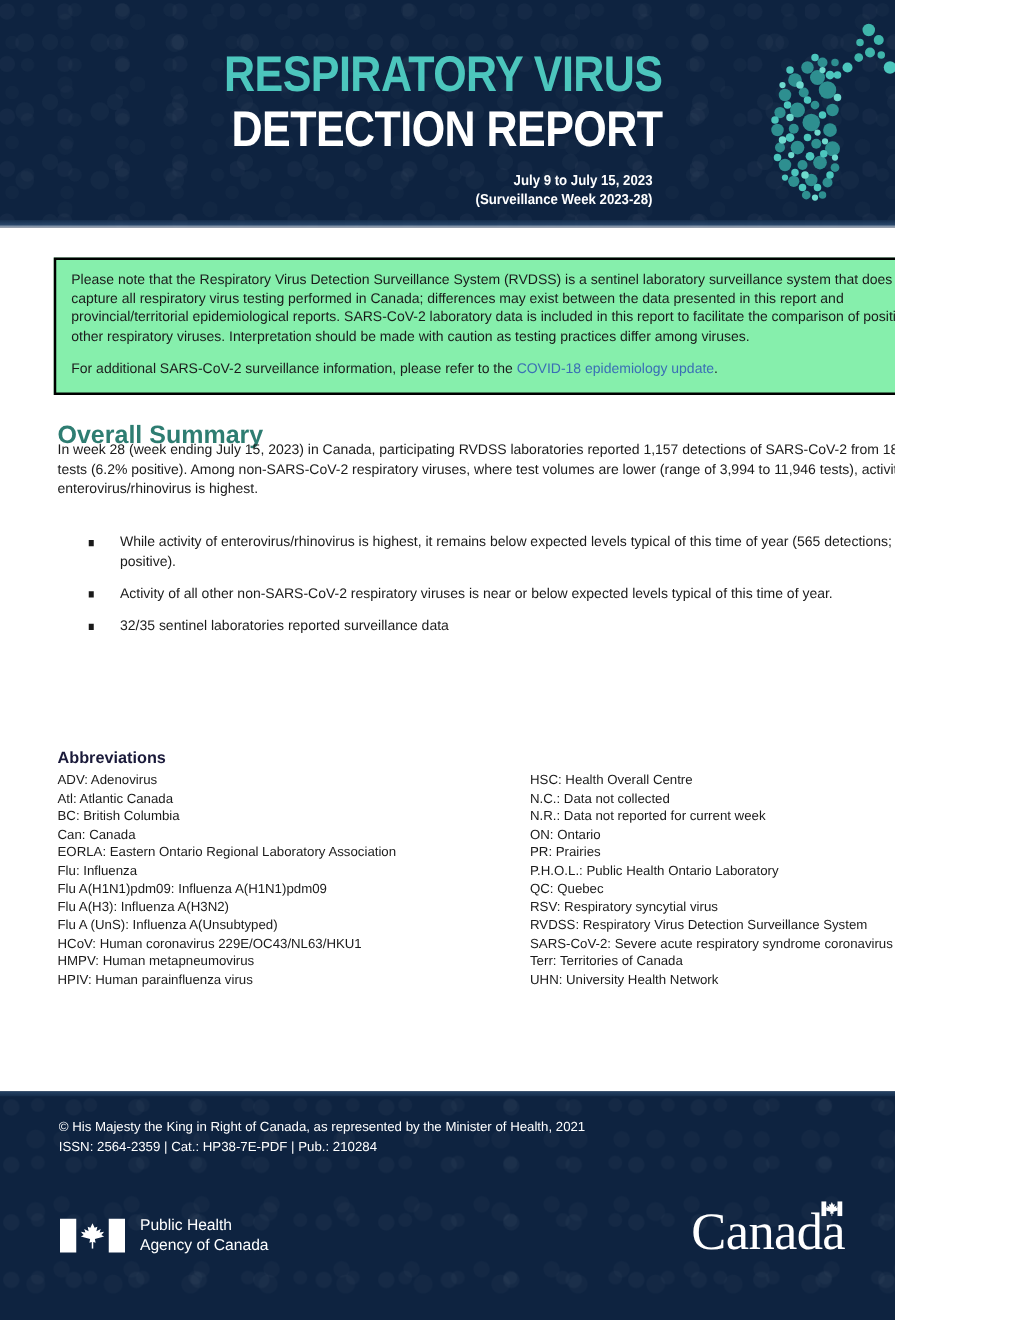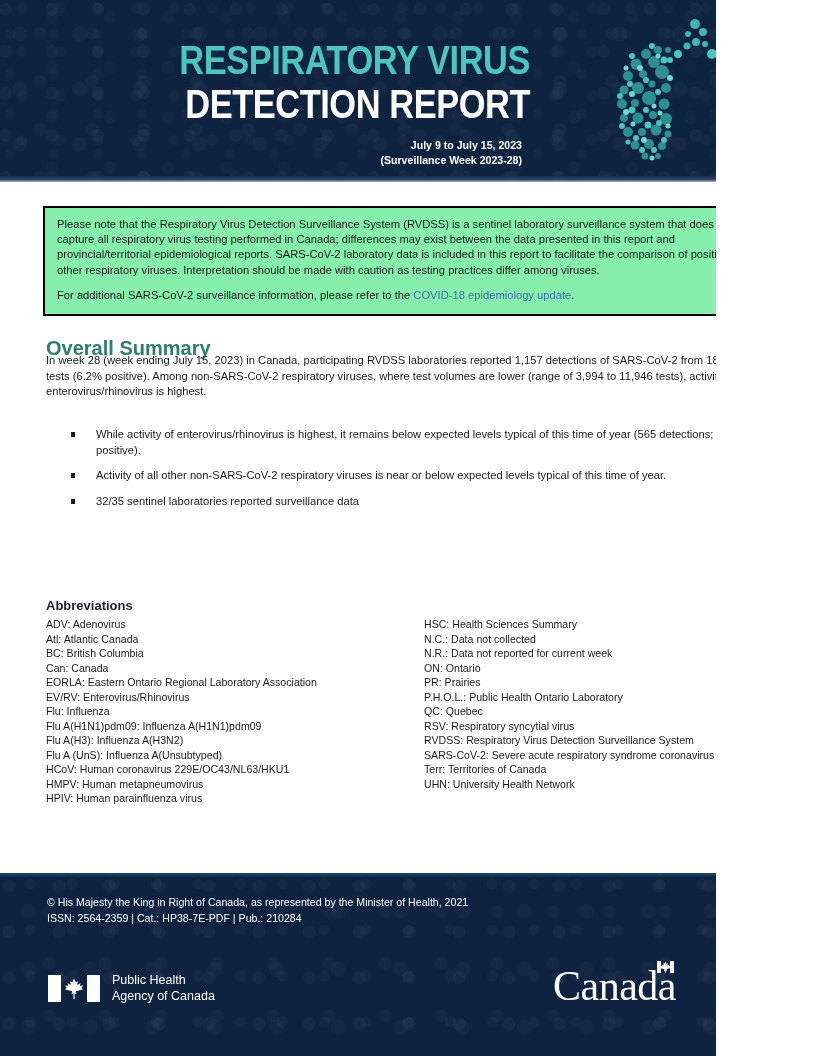--- a/index.html
+++ b/index.html
@@ -443,32 +443,31 @@
   </ul>
 
   <div class="abbrev-heading">Abbreviations</div>
 
   <div class="abbrev-col left">
     <div>ADV: Adenovirus</div>
     <div>Atl: Atlantic Canada</div>
     <div>BC: British Columbia</div>
     <div>Can: Canada</div>
     <div>EORLA: Eastern Ontario Regional Laboratory Association</div>
-    <div>EV/RV: Enterovirus/Rhinovirus</div>
     <div>Flu: Influenza</div>
     <div>Flu A(H1N1)pdm09: Influenza A(H1N1)pdm09</div>
     <div>Flu A(H3): Influenza A(H3N2)</div>
     <div>Flu A (UnS): Influenza A(Unsubtyped)</div>
     <div>HCoV: Human coronavirus 229E/OC43/NL63/HKU1</div>
     <div>HMPV: Human metapneumovirus</div>
     <div>HPIV: Human parainfluenza virus</div>
   </div>
 
   <div class="abbrev-col right">
-    <div>HSC: Health Sciences Summary</div>
+    <div>HSC: Health Overall Centre</div>
     <div>N.C.: Data not collected</div>
     <div>N.R.: Data not reported for current week</div>
     <div>ON: Ontario</div>
     <div>PR: Prairies</div>
     <div>P.H.O.L.: Public Health Ontario Laboratory</div>
     <div>QC: Quebec</div>
     <div>RSV: Respiratory syncytial virus</div>
     <div>RVDSS: Respiratory Virus Detection Surveillance System</div>
     <div>SARS-CoV-2: Severe acute respiratory syndrome coronavirus 2</div>
     <div>Terr: Territories of Canada</div>

